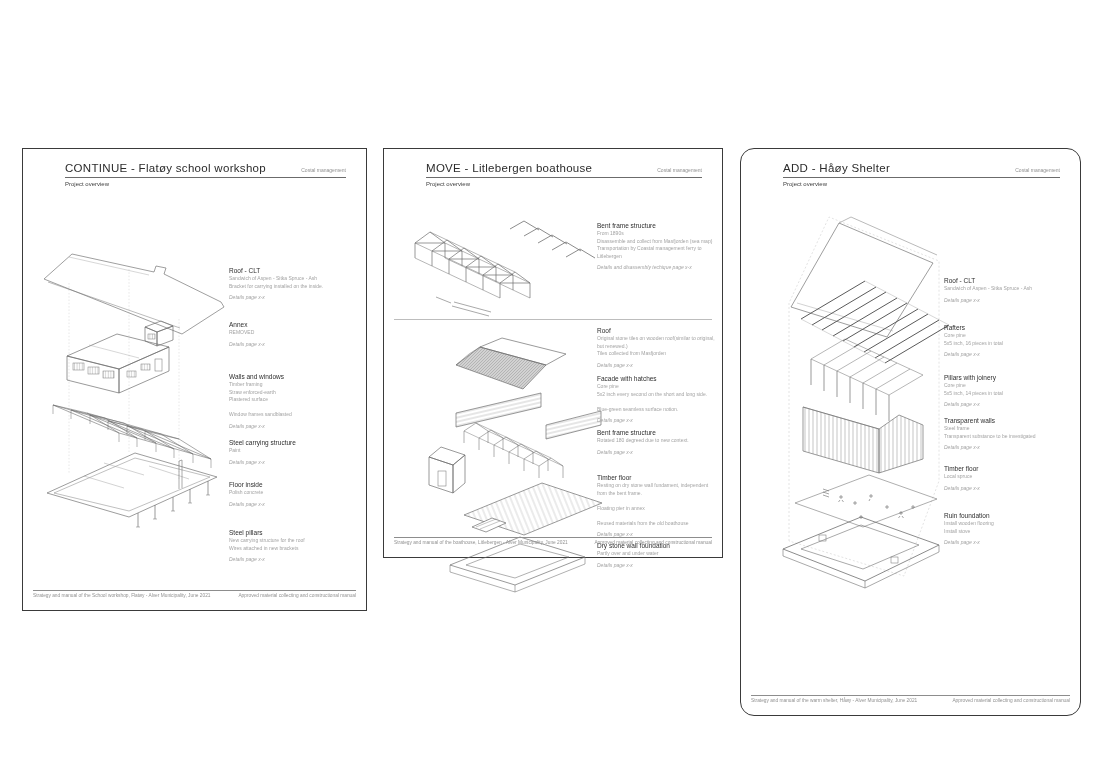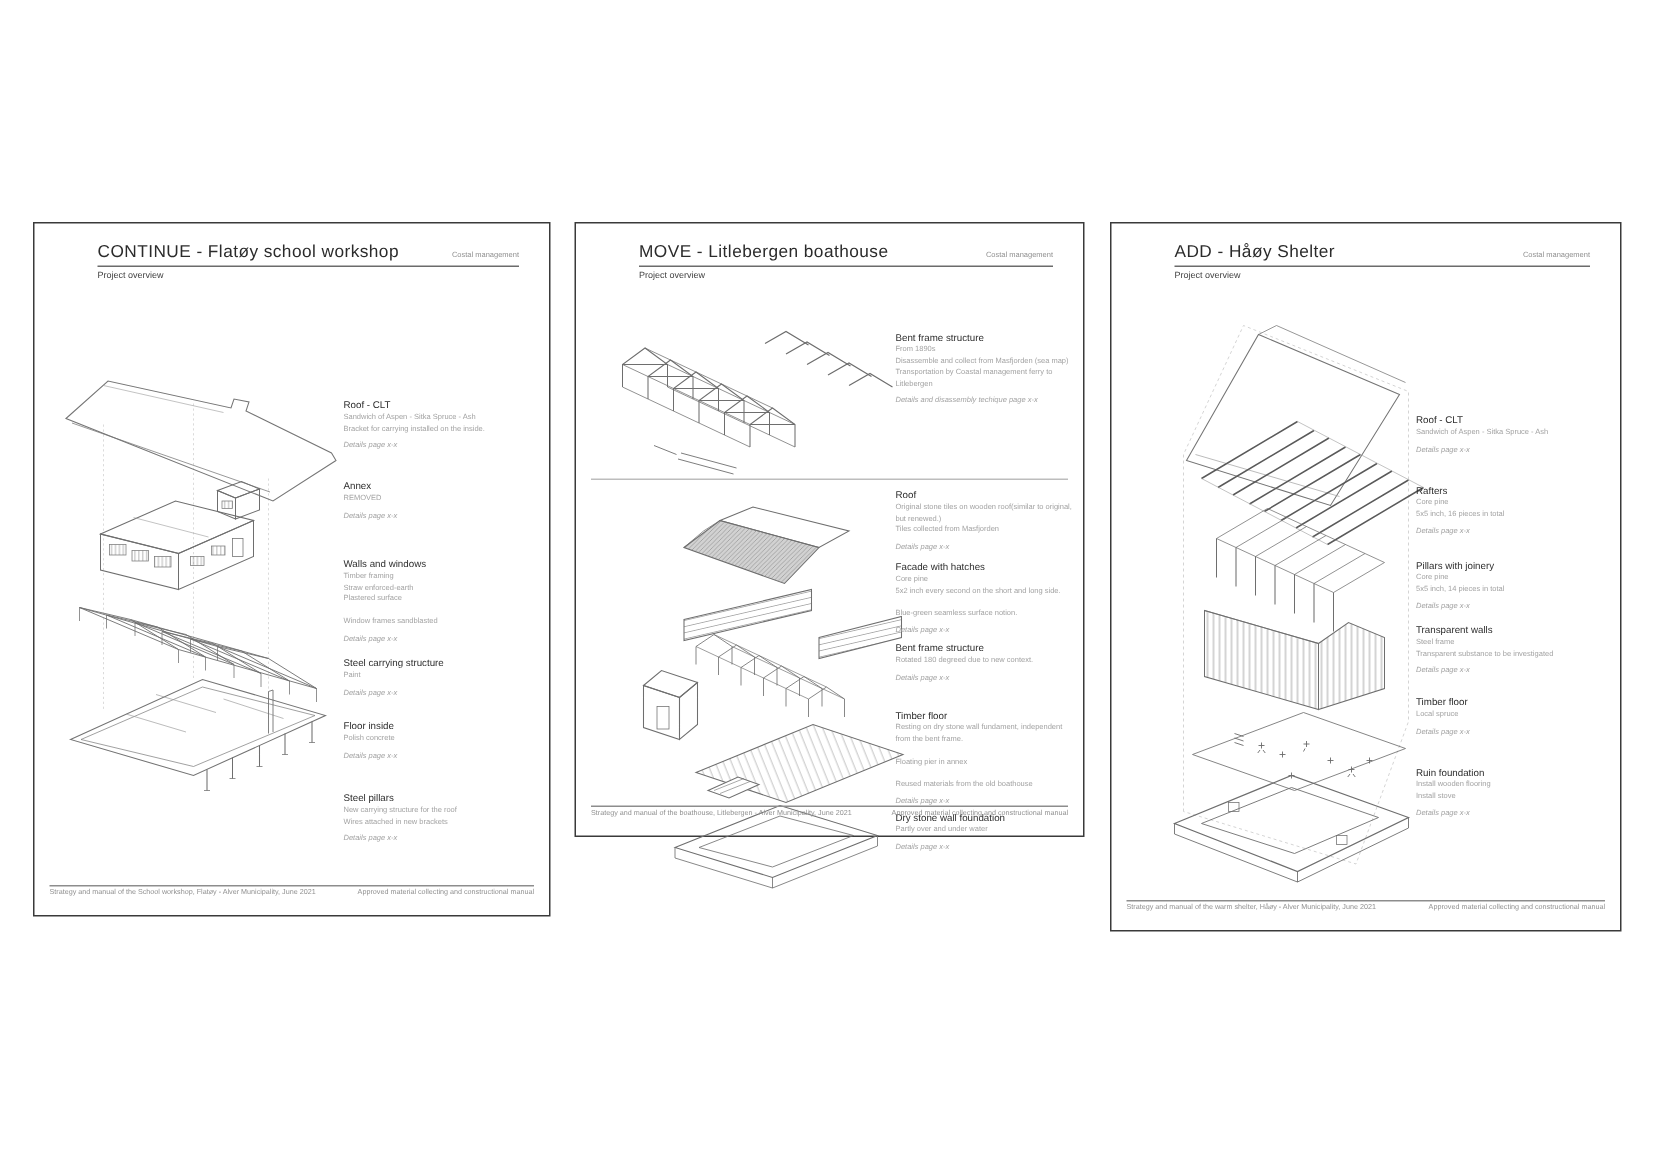--- a/index.html
+++ b/index.html
@@ -263,21 +263,21 @@
     <div class="ann-b">Partly over and under water</div>
     <div class="ann-d">Details page x-x</div>
   </div>
 
   <div class="footer">
     <span class="f-left">Strategy and manual of the boathouse, Litlebergen - Alver Municipality, June 2021</span>
     <span class="f-right">Approved material collecting and constructional manual</span>
   </div>
 </section>
 
-<section class="sheet" style="left:740px;top:148px;width:341px;height:473px;">
+<section class="sheet" style="left:740px;top:148px;width:341px;height:568px;border-radius:14px;">
   <div class="sheet-head">
     <div class="title-row">
       <h1 class="sheet-title">ADD - Håøy Shelter</h1>
       <span class="corner">Costal management</span>
     </div>
     <div class="subtitle">Project overview</div>
   </div>
 
   <svg class="drawing" style="left:30px;top:58px;" width="212" height="390" viewBox="0 0 212 390">
     <defs>

